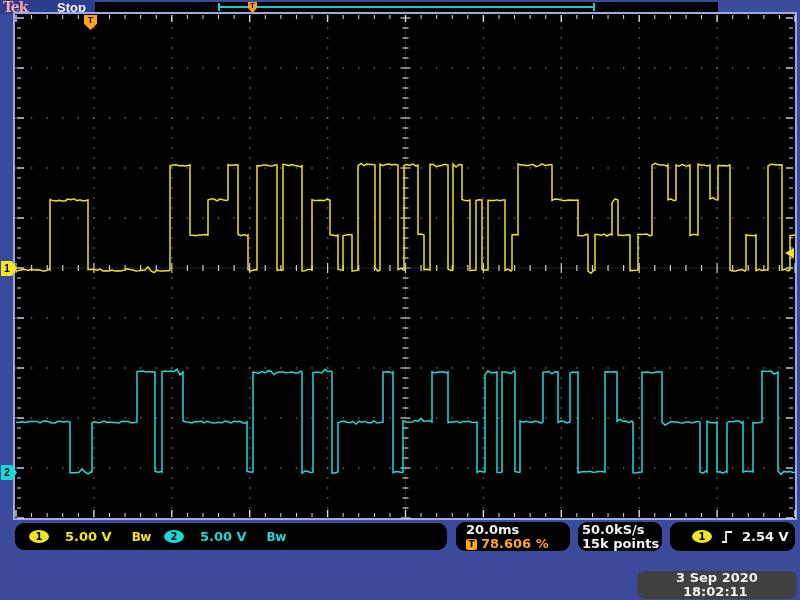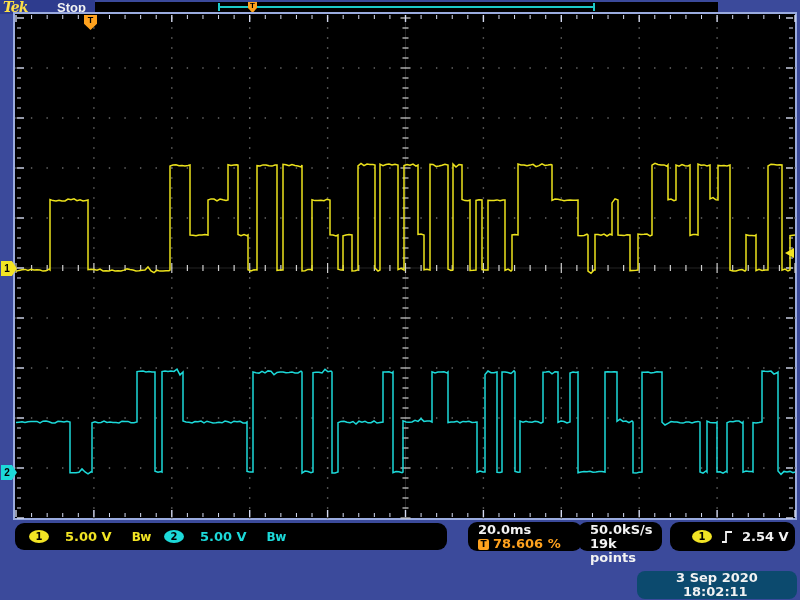--- a/index.html
+++ b/index.html
@@ -1,21 +1,21 @@
 <!DOCTYPE html>
 <html><head>
 <meta charset="utf-8">
 <style>
   html,body{margin:0;padding:0;background:#222;}
   .screen{position:relative;width:800px;height:600px;background:#3b4a9b;overflow:hidden;
           font-family:"Liberation Sans",sans-serif;-webkit-font-smoothing:none;}
   
   .header-chip{position:absolute;left:0;top:0;width:95px;height:14px;background:#2e3c8e;}
-  .tek-logo{position:absolute;left:3px;top:0px;color:#fde047;font-weight:bold;font-size:14px;
-            letter-spacing:-1px;font-family:"DejaVu Serif",serif;font-style:italic;line-height:14px;}
+  .tek-logo{position:absolute;left:3px;top:0px;color:#fca5a5;font-weight:bold;font-size:14px;
+            letter-spacing:-1px;font-family:"DejaVu Serif",serif;line-height:14px;}
   .acq-status{position:absolute;left:34px;top:0px;color:#f2f2f2;font-weight:bold;font-size:13px;line-height:15px;margin-left:23px;}
   .record-bar{position:absolute;left:95px;top:2px;width:623px;height:11px;background:#000;}
   .record-window{position:absolute;left:125px;top:4px;width:373px;height:2px;background:#1cc8c8;}
   .record-bracket{position:absolute;top:1px;width:2px;height:8px;background:#1cc8c8;}
   .record-trigger-marker{position:absolute;left:153px;top:0px;width:9px;height:11px;background:#ffa21e;
       clip-path:polygon(0 0,100% 0,100% 55%,50% 100%,0 55%);color:#000;font-size:8px;font-weight:bold;
       text-align:center;line-height:8px;}
   
   .graticule-frame{position:absolute;left:13px;top:12px;width:784px;height:508px;background:#000;
       border:2px solid #9aabdf;box-sizing:border-box;}
@@ -34,29 +34,29 @@
   .sbox{position:absolute;background:#000;border-radius:9px;color:#f2f2f2;
         font-family:"DejaVu Sans",sans-serif;font-weight:bold;font-size:13px;}
   .channels-box{left:15px;top:523px;width:432px;height:27px;display:flex;align-items:center;}
   .badge{display:inline-block;width:20px;height:13px;border-radius:50%;color:#000;font-size:10px;
          font-weight:bold;text-align:center;line-height:13px;flex:none;}
   .badge-yellow{background:#f2e424;}
   .badge-cyan{background:#1cd9d9;}
   .ch1-text{color:#f2e424;}
   .ch2-text{color:#1cd9d9;}
   .bw-icon{font-size:12px;font-weight:bold;letter-spacing:-0.5px;}
-  .time-box{left:456px;top:522px;width:114px;height:29px;padding:1px 0 0 10px;box-sizing:border-box;line-height:14px;margin-left:12px;}
+  .time-box{left:456px;top:522px;width:114px;height:29px;padding:1px 0 0 10px;box-sizing:border-box;line-height:14px;}
   .pos-row{display:flex;align-items:center;gap:4px;color:#ffa21e;}
   .t-square-icon{display:inline-block;width:11px;height:11px;background:#ffa21e;border-radius:2px;
       color:#000;font-size:9px;font-weight:bold;text-align:center;line-height:11px;}
-  .acq-box{left:578px;top:522px;width:84px;height:29px;padding:1px 0 0 12px;box-sizing:border-box;line-height:14px;}
+  .acq-box{left:578px;top:522px;width:84px;height:29px;padding:1px 0 0 4px;box-sizing:border-box;line-height:14px;}
   .trig-box{left:670px;top:522px;width:125px;height:29px;display:flex;align-items:center;gap:8px;
             padding-left:22px;box-sizing:border-box;}
   .slope-icon{flex:none;}
-  .datetime-box{position:absolute;left:637px;top:571px;width:160px;height:28px;background:#0c4a6e;
+  .datetime-box{position:absolute;left:637px;top:571px;width:160px;height:28px;background:#404040;
       border-radius:8px;color:#f2f2f2;font-family:"DejaVu Sans",sans-serif;font-weight:bold;
       font-size:13px;line-height:14px;box-sizing:border-box;padding:0 6px;}
   .date-row{text-align:center;}
   .time-row{text-align:left;margin-left:40px;}
 </style>
 </head>
 <body>
 
 <div class="screen">
 
@@ -1220,21 +1220,21 @@
   <div class="sbox time-box">
     <div>20.0ms</div>
     <div class="pos-row">
       <span class="t-square-icon">T</span>
       <span>78.606 %</span>
     </div>
   </div>
 
   <div class="sbox acq-box">
     <div>50.0kS/s</div>
-    <div>19k points</div>
+    <div>15k points</div>
   </div>
 
   <div class="sbox trig-box">
     <span class="badge badge-yellow">1</span>
     <svg class="slope-icon" width="14" height="14">
       <path d="M2 12 H6 V2 H12" stroke="#f2f2f2" stroke-width="1.8" fill="none"></path>
     </svg>
     <span>2.54 V</span>
   </div>
 

